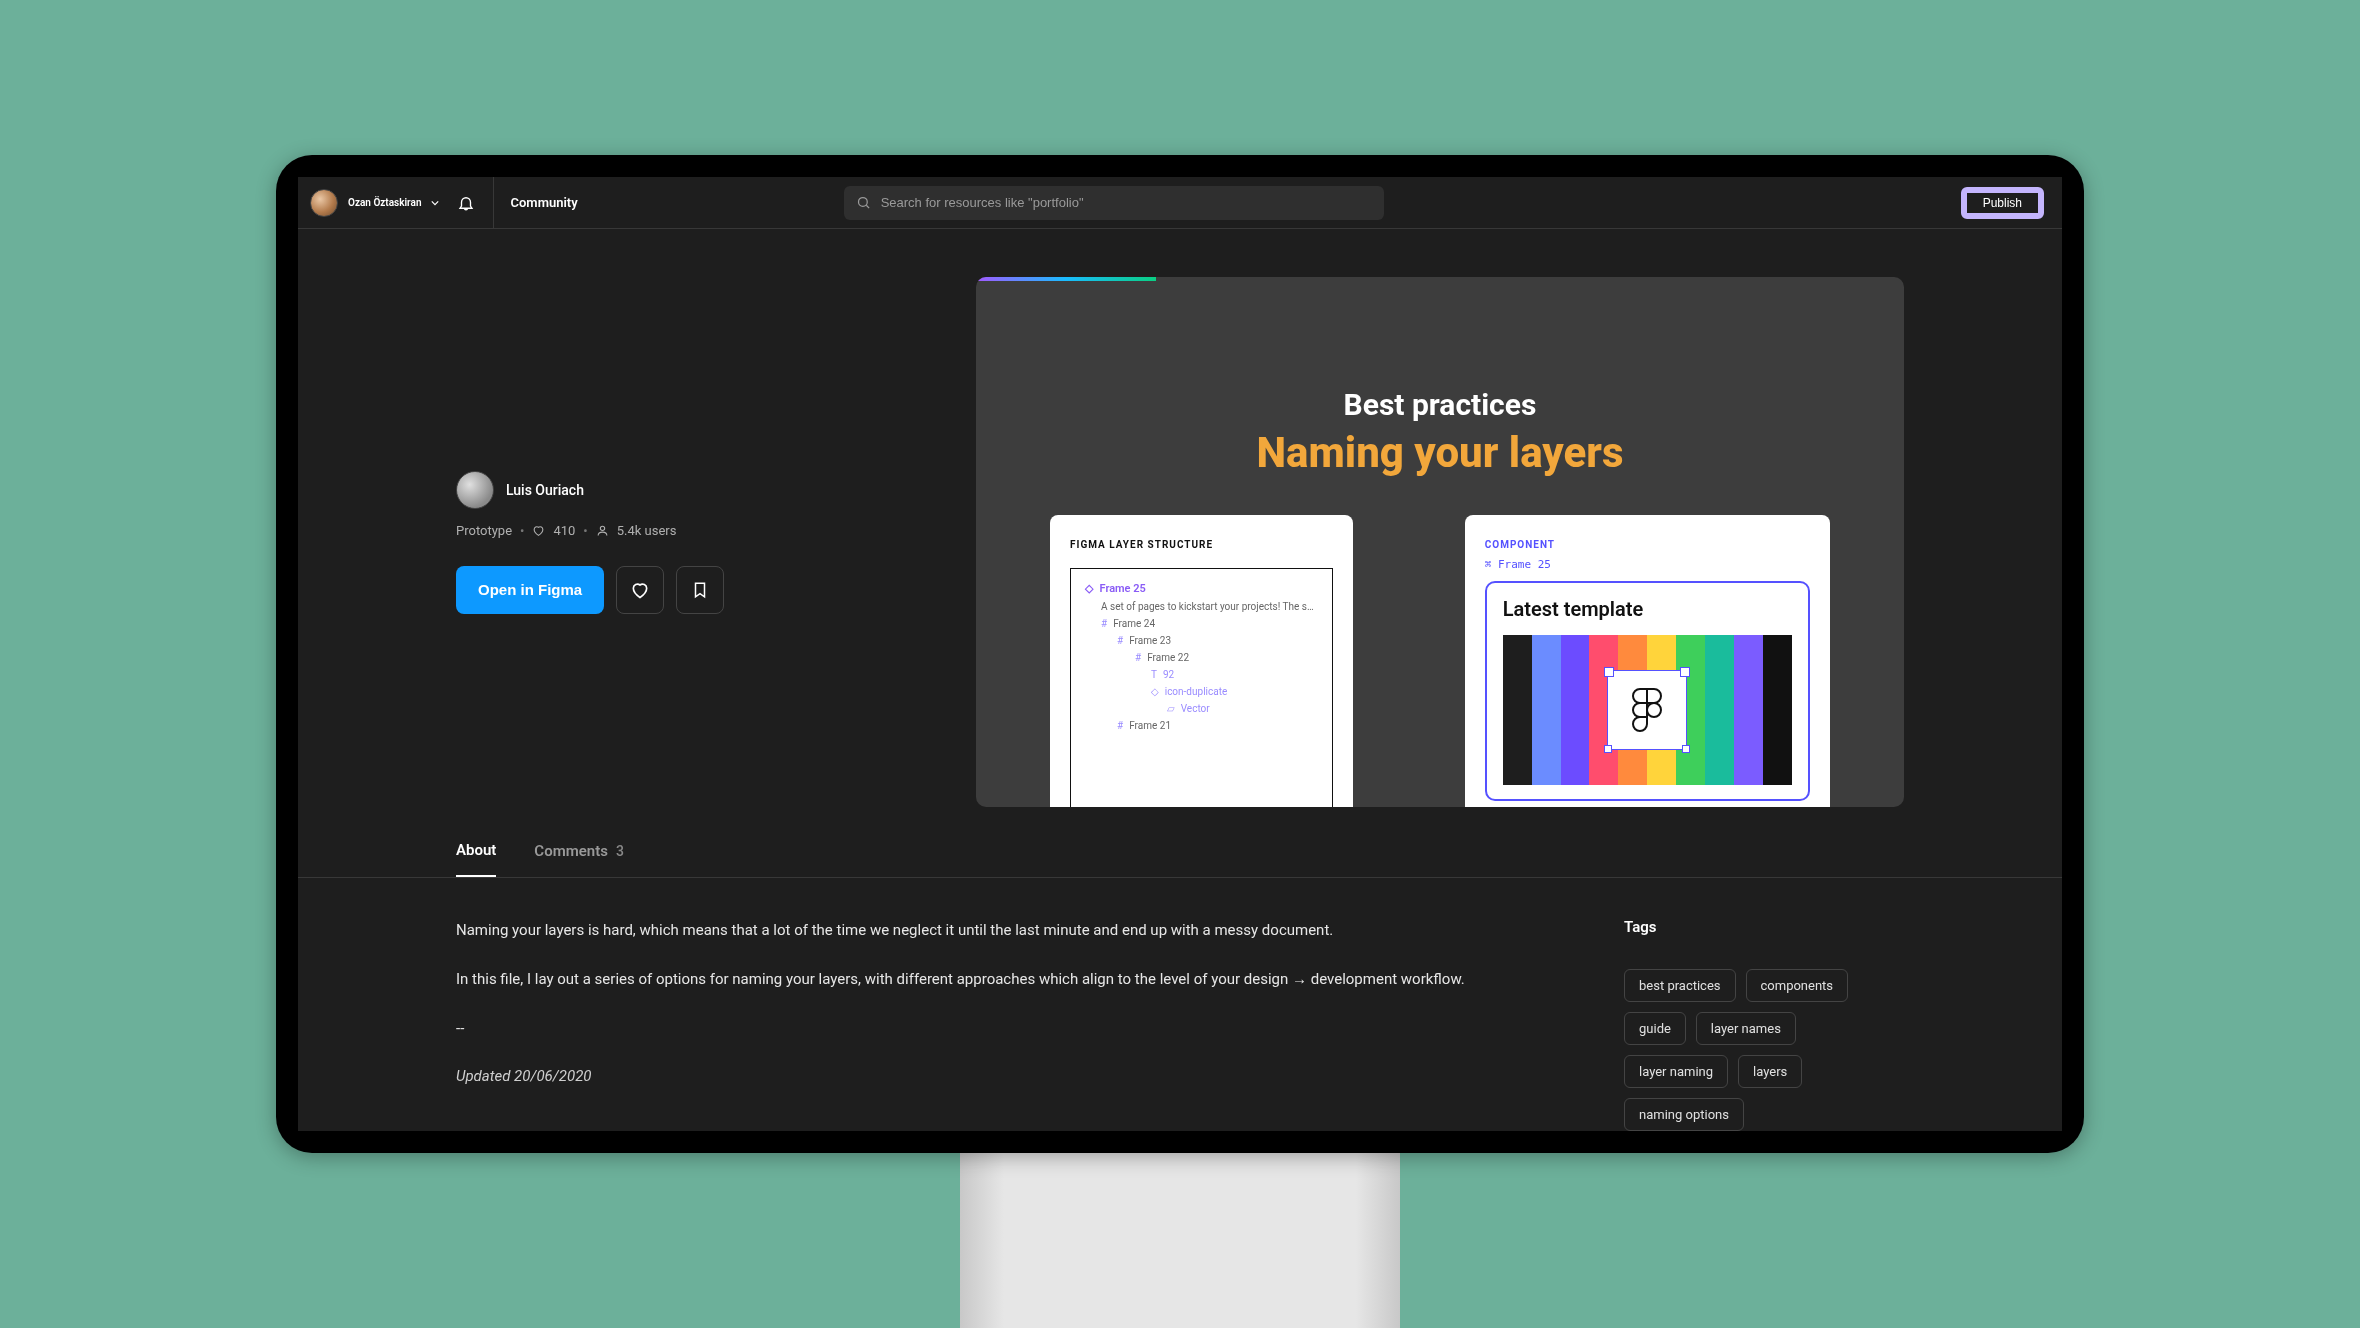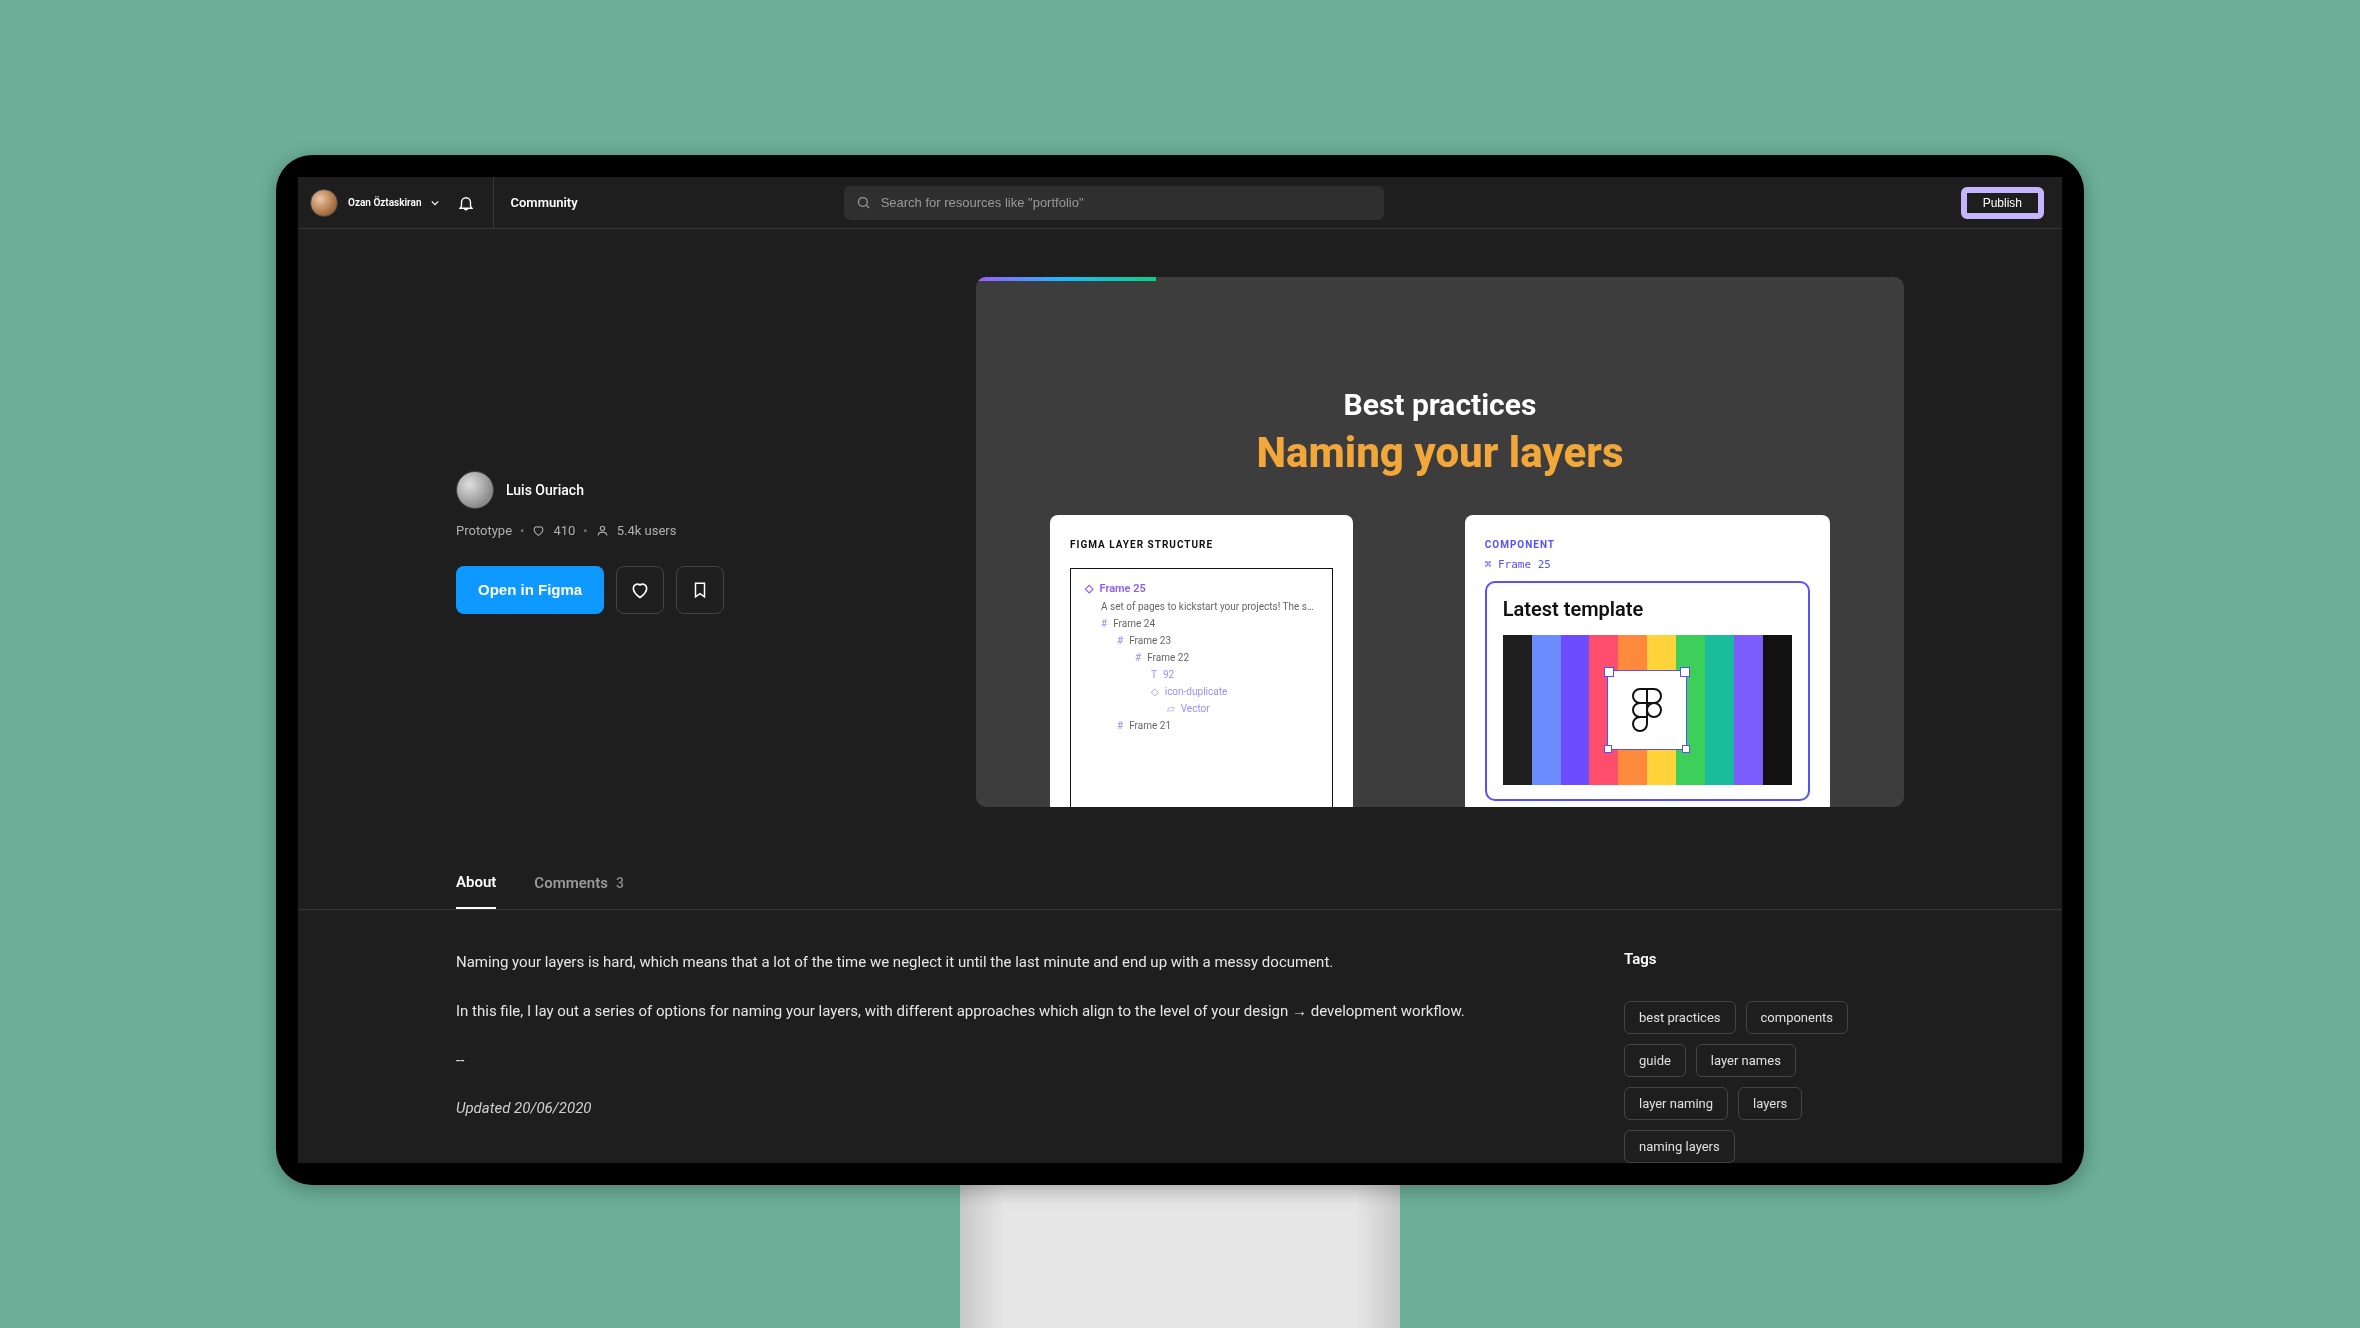--- a/index.html
+++ b/index.html
@@ -226,21 +226,21 @@
     display:flex;
     gap: 38px;
     padding: 34px 158px 0 158px;
     border-bottom:1px solid #383838;
     flex-shrink:0;
   }
   .tab {
     padding-bottom: 16px;
     font-size:15px; font-weight:600; color:#999;
     cursor:pointer;
-    display:flex; align-items:center; gap:8px;margin-top:32px;
+    display:flex; align-items:center; gap:8px;
   }
   .tab.active { color:#fff; border-bottom:2px solid #fff; }
   .tab-count { font-size:14px; color:#888; font-weight:500;}
 
   .body-row {
     display:flex;
     padding: 40px 158px 0 158px;
     gap: 120px;
     flex:1;
     overflow:hidden;
@@ -437,20 +437,20 @@
     </div>
     <div class="body-right">
       <div class="tags-title">Tags</div>
       <div class="tags-wrap">
         <span class="tag">best practices</span>
         <span class="tag">components</span>
         <span class="tag">guide</span>
         <span class="tag">layer names</span>
         <span class="tag">layer naming</span>
         <span class="tag">layers</span>
-        <span class="tag">naming layers</span>
+        <span class="tag">naming options</span>
       </div>
     </div>
   </div>
 
 </div>
 </div>
 <div class="stand"></div>
 
 </body></html>

